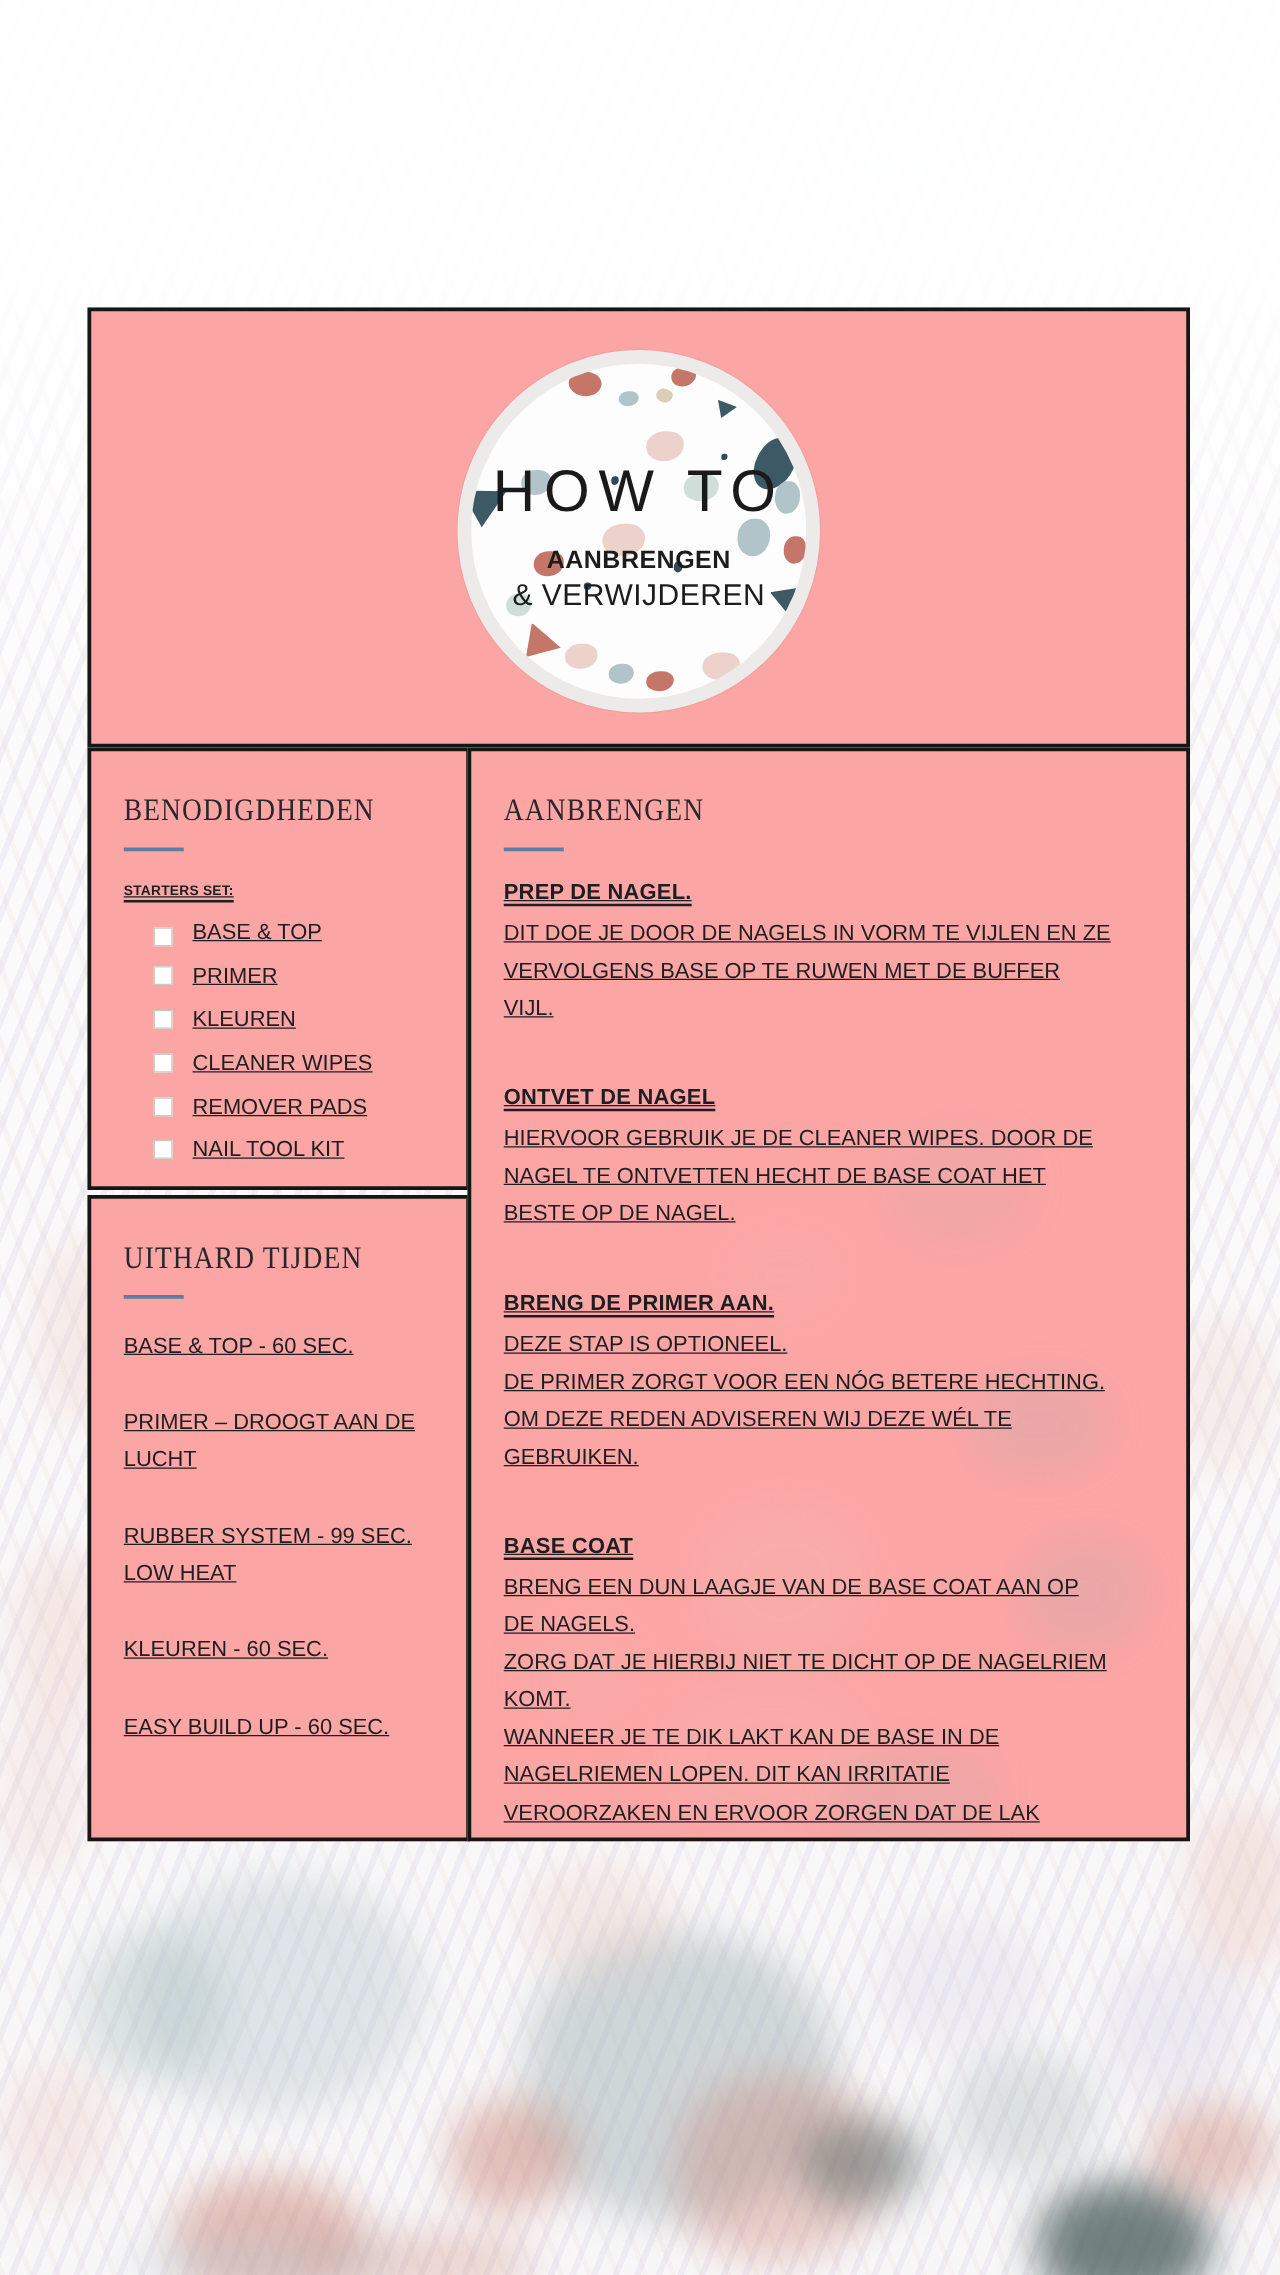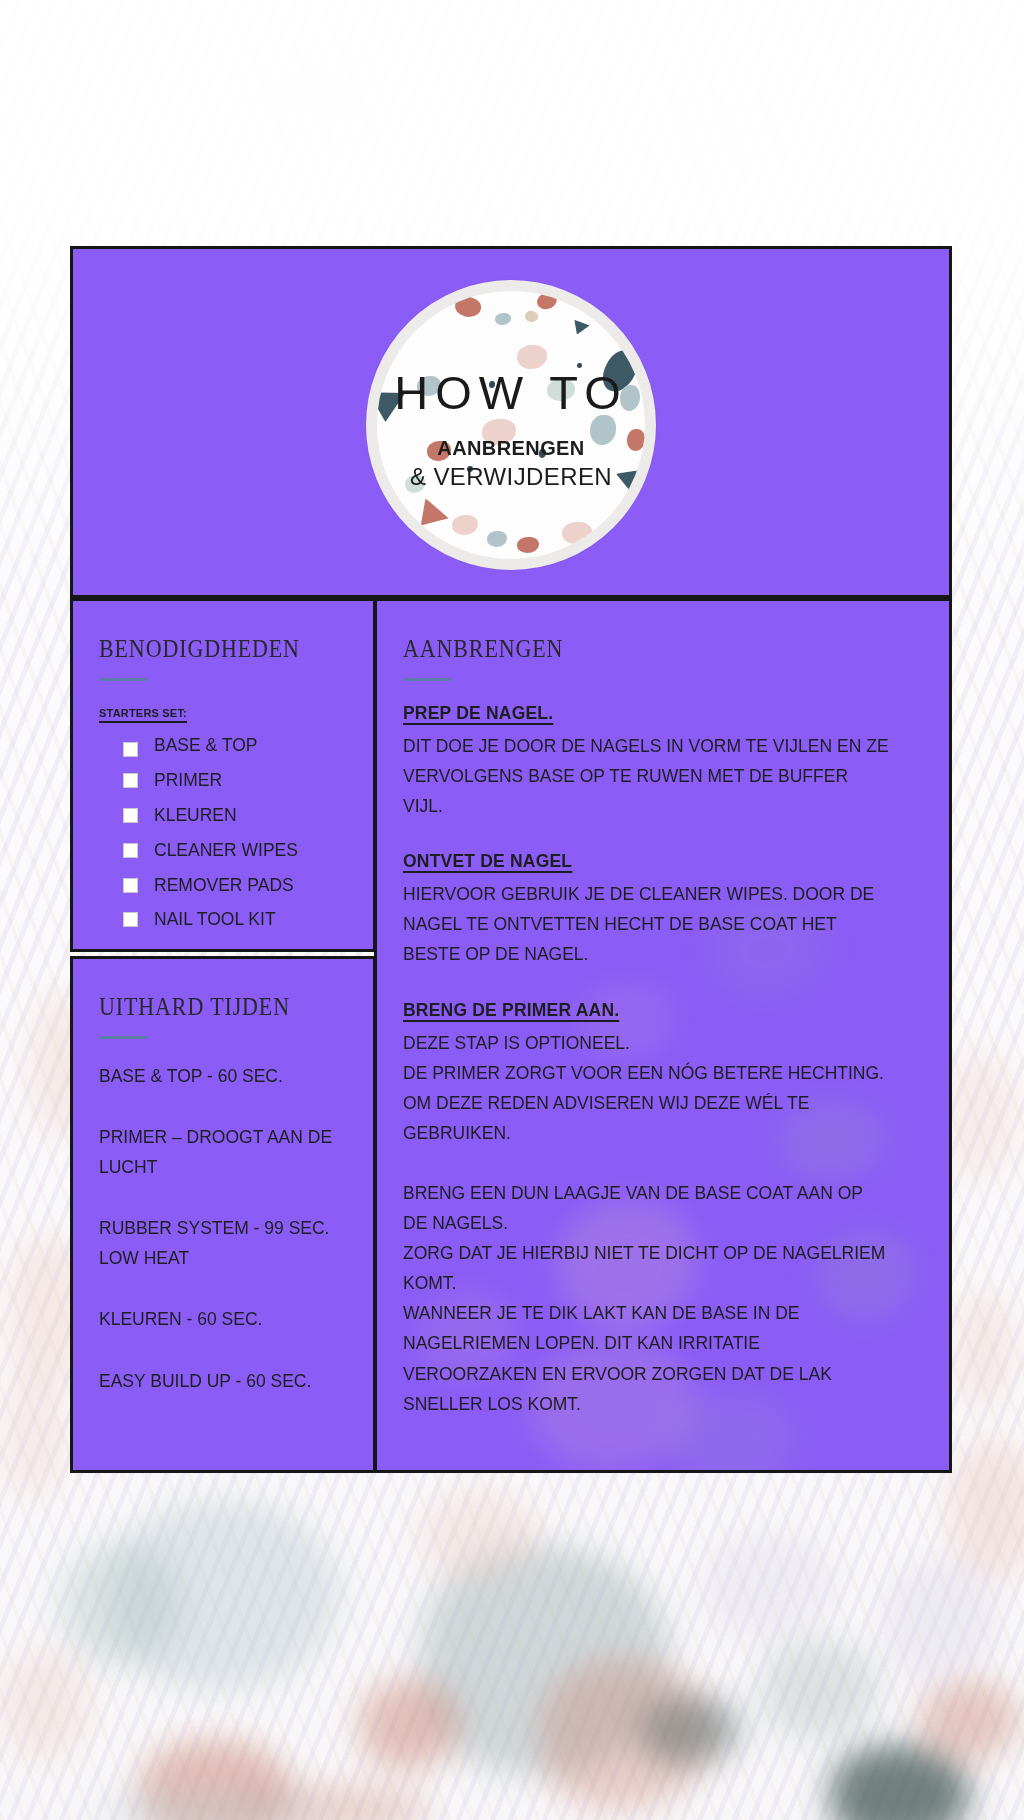--- a/index.html
+++ b/index.html
@@ -11,23 +11,23 @@
     background:
       repeating-linear-gradient(112deg, rgba(216,212,231,0.30) 0 5px, rgba(255,255,255,0) 5px 16px),
       repeating-linear-gradient(70deg, rgba(236,221,219,0.22) 0 4px, rgba(255,255,255,0) 4px 21px),
       linear-gradient(#fdfdfd,#f8f7f8);}
   .blob{position:absolute;filter:blur(16px);border-radius:48% 52% 55% 45%;}
   .topfade{position:absolute;left:0;top:0;width:100%;height:600px;
     background:linear-gradient(to bottom, rgba(255,255,255,0.95) 35%, rgba(255,255,255,0));}
 
   
   .doc{position:absolute;left:70px;top:246px;width:882px;height:1227px;z-index:3;}
-  .box{box-sizing:border-box;border:3px solid var(--border,#161616);background:#8b5cf6;}
+  .box{box-sizing:border-box;border:3px solid var(--border,#161616);background:#fca5a5;}
   .logo-box{height:352px;position:relative;}
-  .cols{display:flex;height:875px;}
+  .cols{display:flex;height:875px;text-decoration:underline;}
   .left-col{width:306px;display:flex;flex-direction:column;}
   .box1{height:354px;padding:34px 18px 0 26px;}
   .box2{flex:1;margin-top:4px;padding:34px 18px 0 26px;}
   .right-col{flex:1;margin-left:-2px;position:relative;overflow:hidden;}
   .right-inner{position:relative;z-index:1;padding:34px 60px 0 26px;}
   .incol-blob{position:absolute;filter:blur(15px);border-radius:50% 45% 55% 50%;z-index:0;}
 
   
   h2{margin:0;font-family:"Liberation Serif",serif;font-weight:400;font-size:25px;
      letter-spacing:1px;color:#28282c;display:inline-block;transform:scaleX(0.88);
@@ -38,21 +38,21 @@
   .list-title{margin-top:26px;font-weight:700;font-size:11px;letter-spacing:0.2px;
     text-decoration:underline;text-decoration-thickness:2px;text-underline-offset:4px;}
   .chk-row{display:flex;align-items:flex-start;margin-top:13px;padding-left:24px;
     font-size:17.5px;line-height:1.25;}
   .chk-row:first-of-type{margin-top:16px;align-items:flex-end;}
   .chk{flex:0 0 auto;width:13px;height:13px;border:1.5px solid #c9c9c9;margin:3px 16px 0 0;background:#fff;}
   .time-list{margin-top:22px;}
   .time-entry{margin:0 0 31px 0;font-size:17.5px;line-height:1.72;}
 
   
-  .sect{margin-top:30px;}
+  .sect{margin-top:46px;}
   .sect:first-of-type{margin-top:22px;}
   .sect-title{font-weight:700;font-size:17.5px;letter-spacing:0.2px;margin-bottom:7px;
     text-decoration:underline;text-decoration-thickness:2px;text-underline-offset:4px;}
   .sect p{margin:0;font-size:17.5px;line-height:1.72;}
 
   
   .logo-circle{position:absolute;left:50%;top:31px;transform:translateX(-50%);
     width:290px;height:290px;border-radius:50%;background:#fdfdfd;
     border:11px solid #edebe9;box-sizing:border-box;overflow:hidden;
     box-shadow:0 0 0 1px rgba(0,0,0,0.03);}
@@ -219,20 +219,21 @@
   <p>HIERVOOR GEBRUIK JE DE CLEANER WIPES. DOOR DE NAGEL TE ONTVETTEN HECHT DE BASE COAT HET BESTE OP DE NAGEL.</p>
               </div>
 
   <div class="sect">
     <div class="sect-title">BRENG DE PRIMER AAN.</div>
   <p>DEZE STAP IS OPTIONEEL.</p>
                 <p>DE PRIMER ZORGT VOOR EEN NÓG BETERE HECHTING. OM DEZE REDEN ADVISEREN WIJ DEZE WÉL TE GEBRUIKEN.</p>
               </div>
 
   <div class="sect">
+    <div class="sect-title">BASE COAT</div>
   <p>BRENG EEN DUN LAAGJE VAN DE BASE COAT AAN OP DE NAGELS.</p>
                 <p>ZORG DAT JE HIERBIJ NIET TE DICHT OP DE NAGELRIEM KOMT.</p>
                 <p>WANNEER JE TE DIK LAKT KAN DE BASE IN DE NAGELRIEMEN LOPEN. DIT KAN IRRITATIE VEROORZAKEN EN ERVOOR ZORGEN DAT DE LAK SNELLER LOS KOMT.</p>
               </div>
 </div>
         </div>
       </div>
     </div>
 
   </div>

